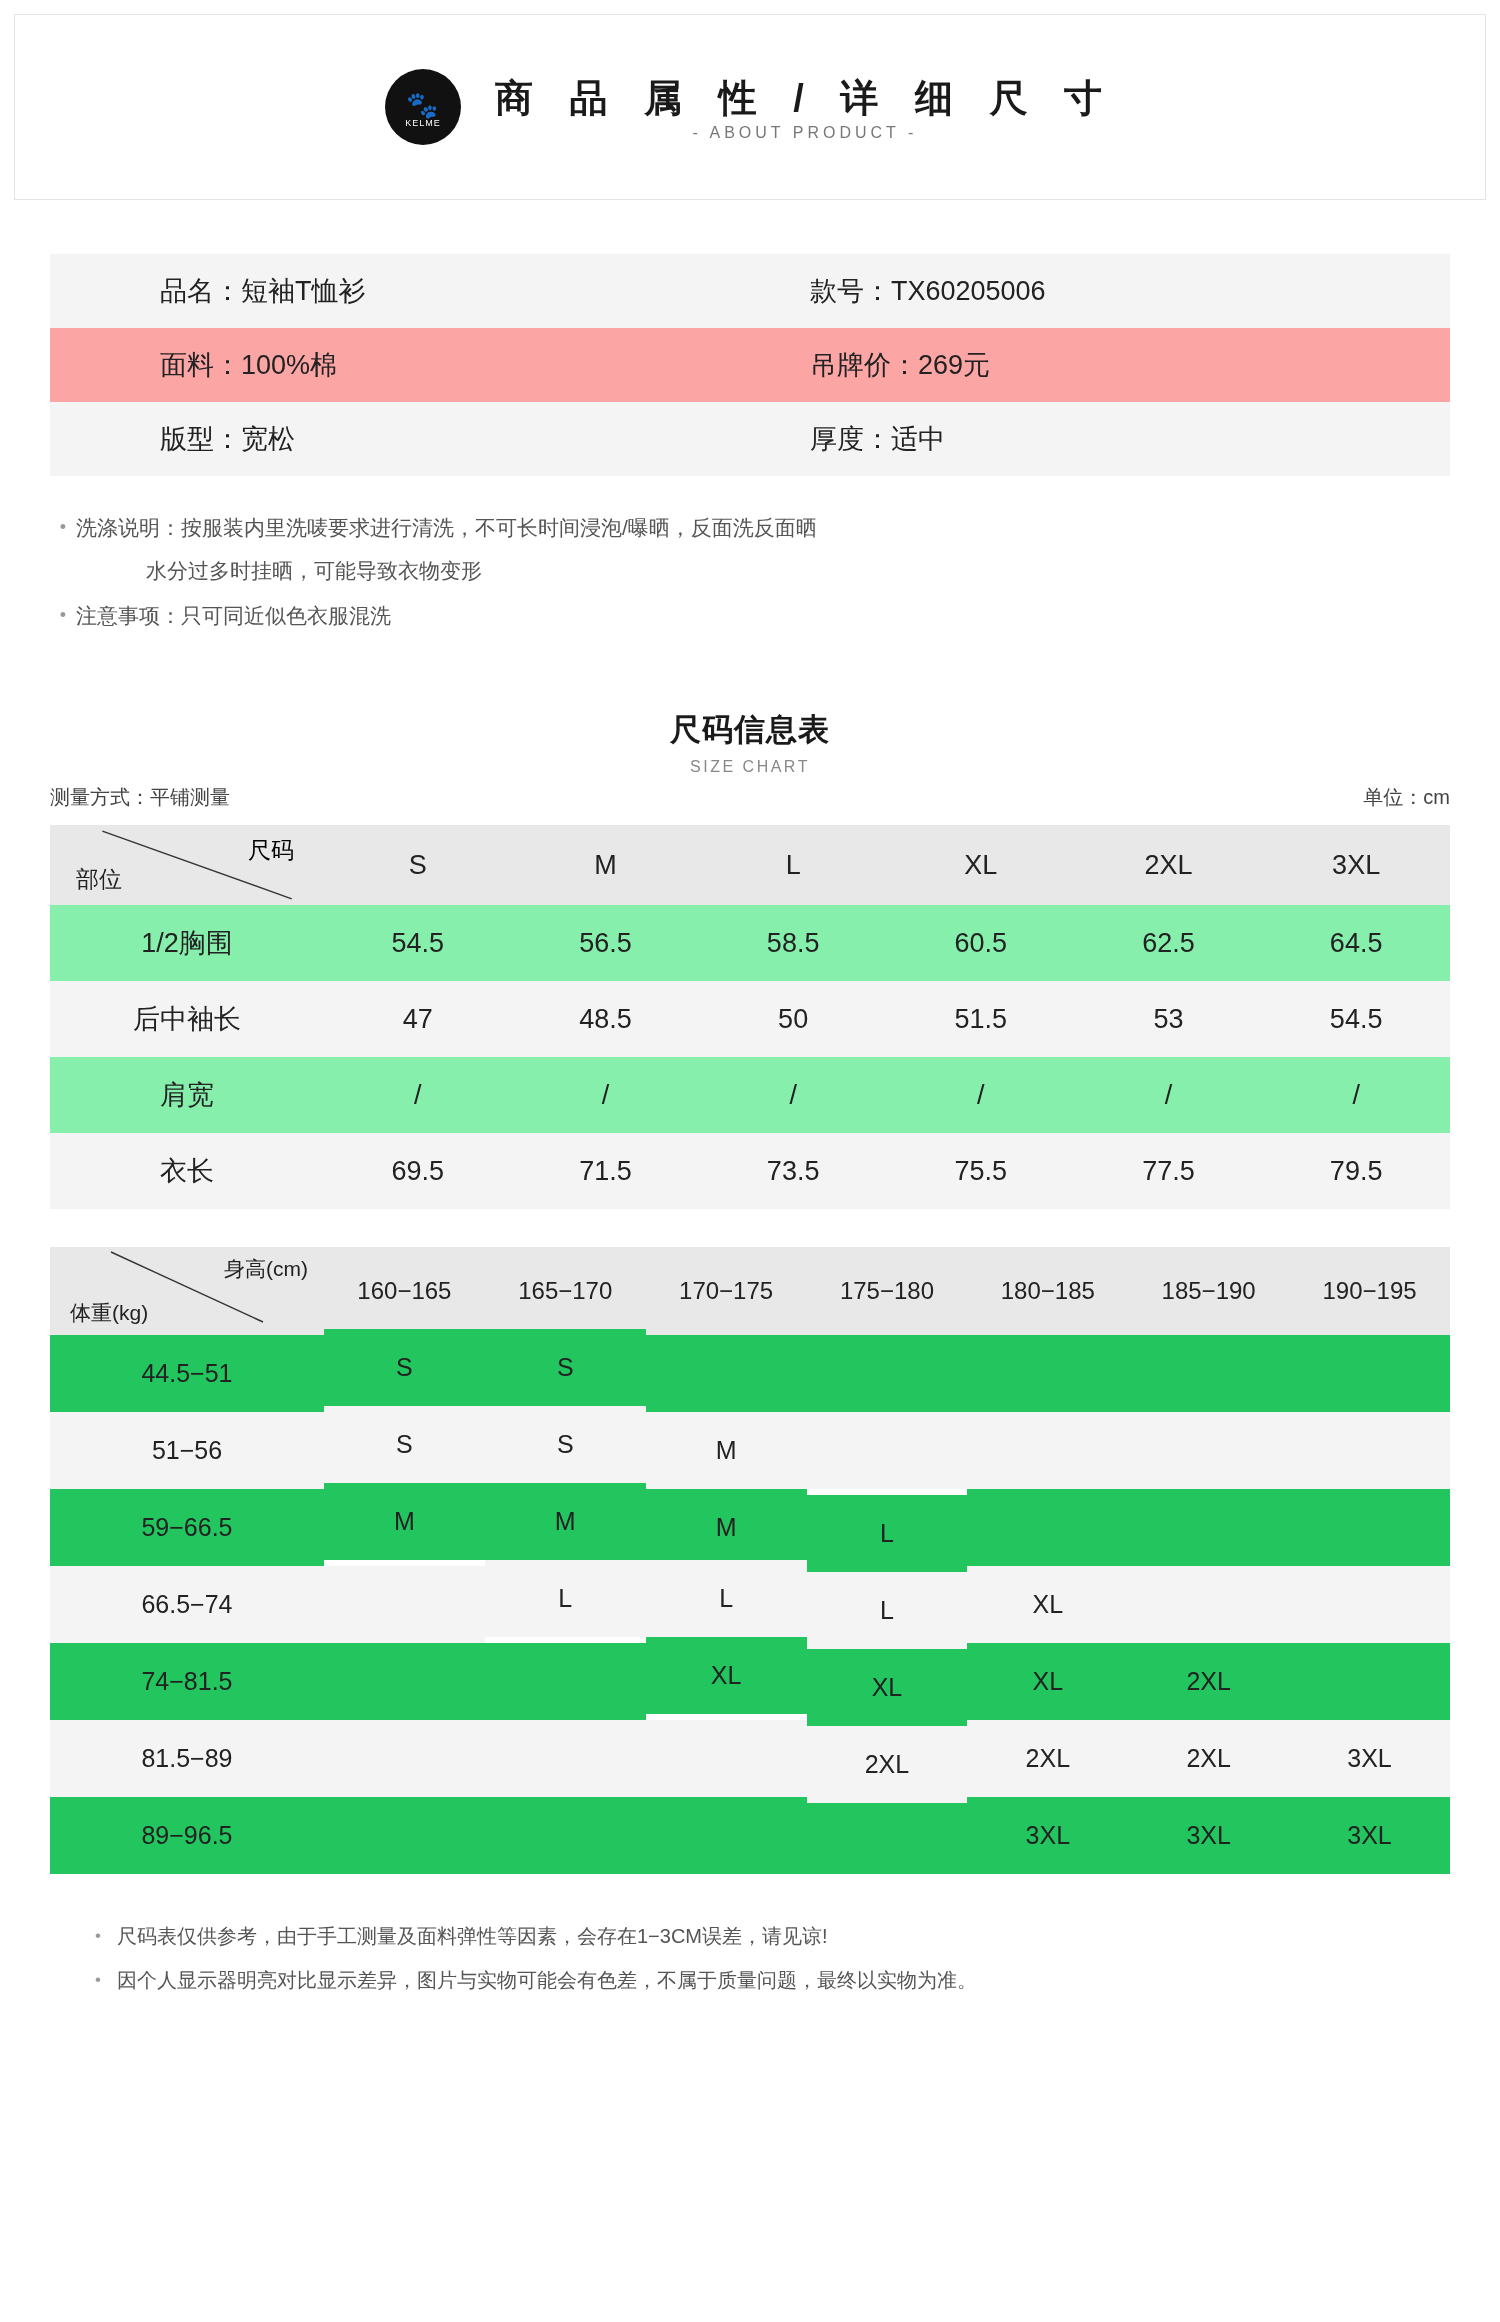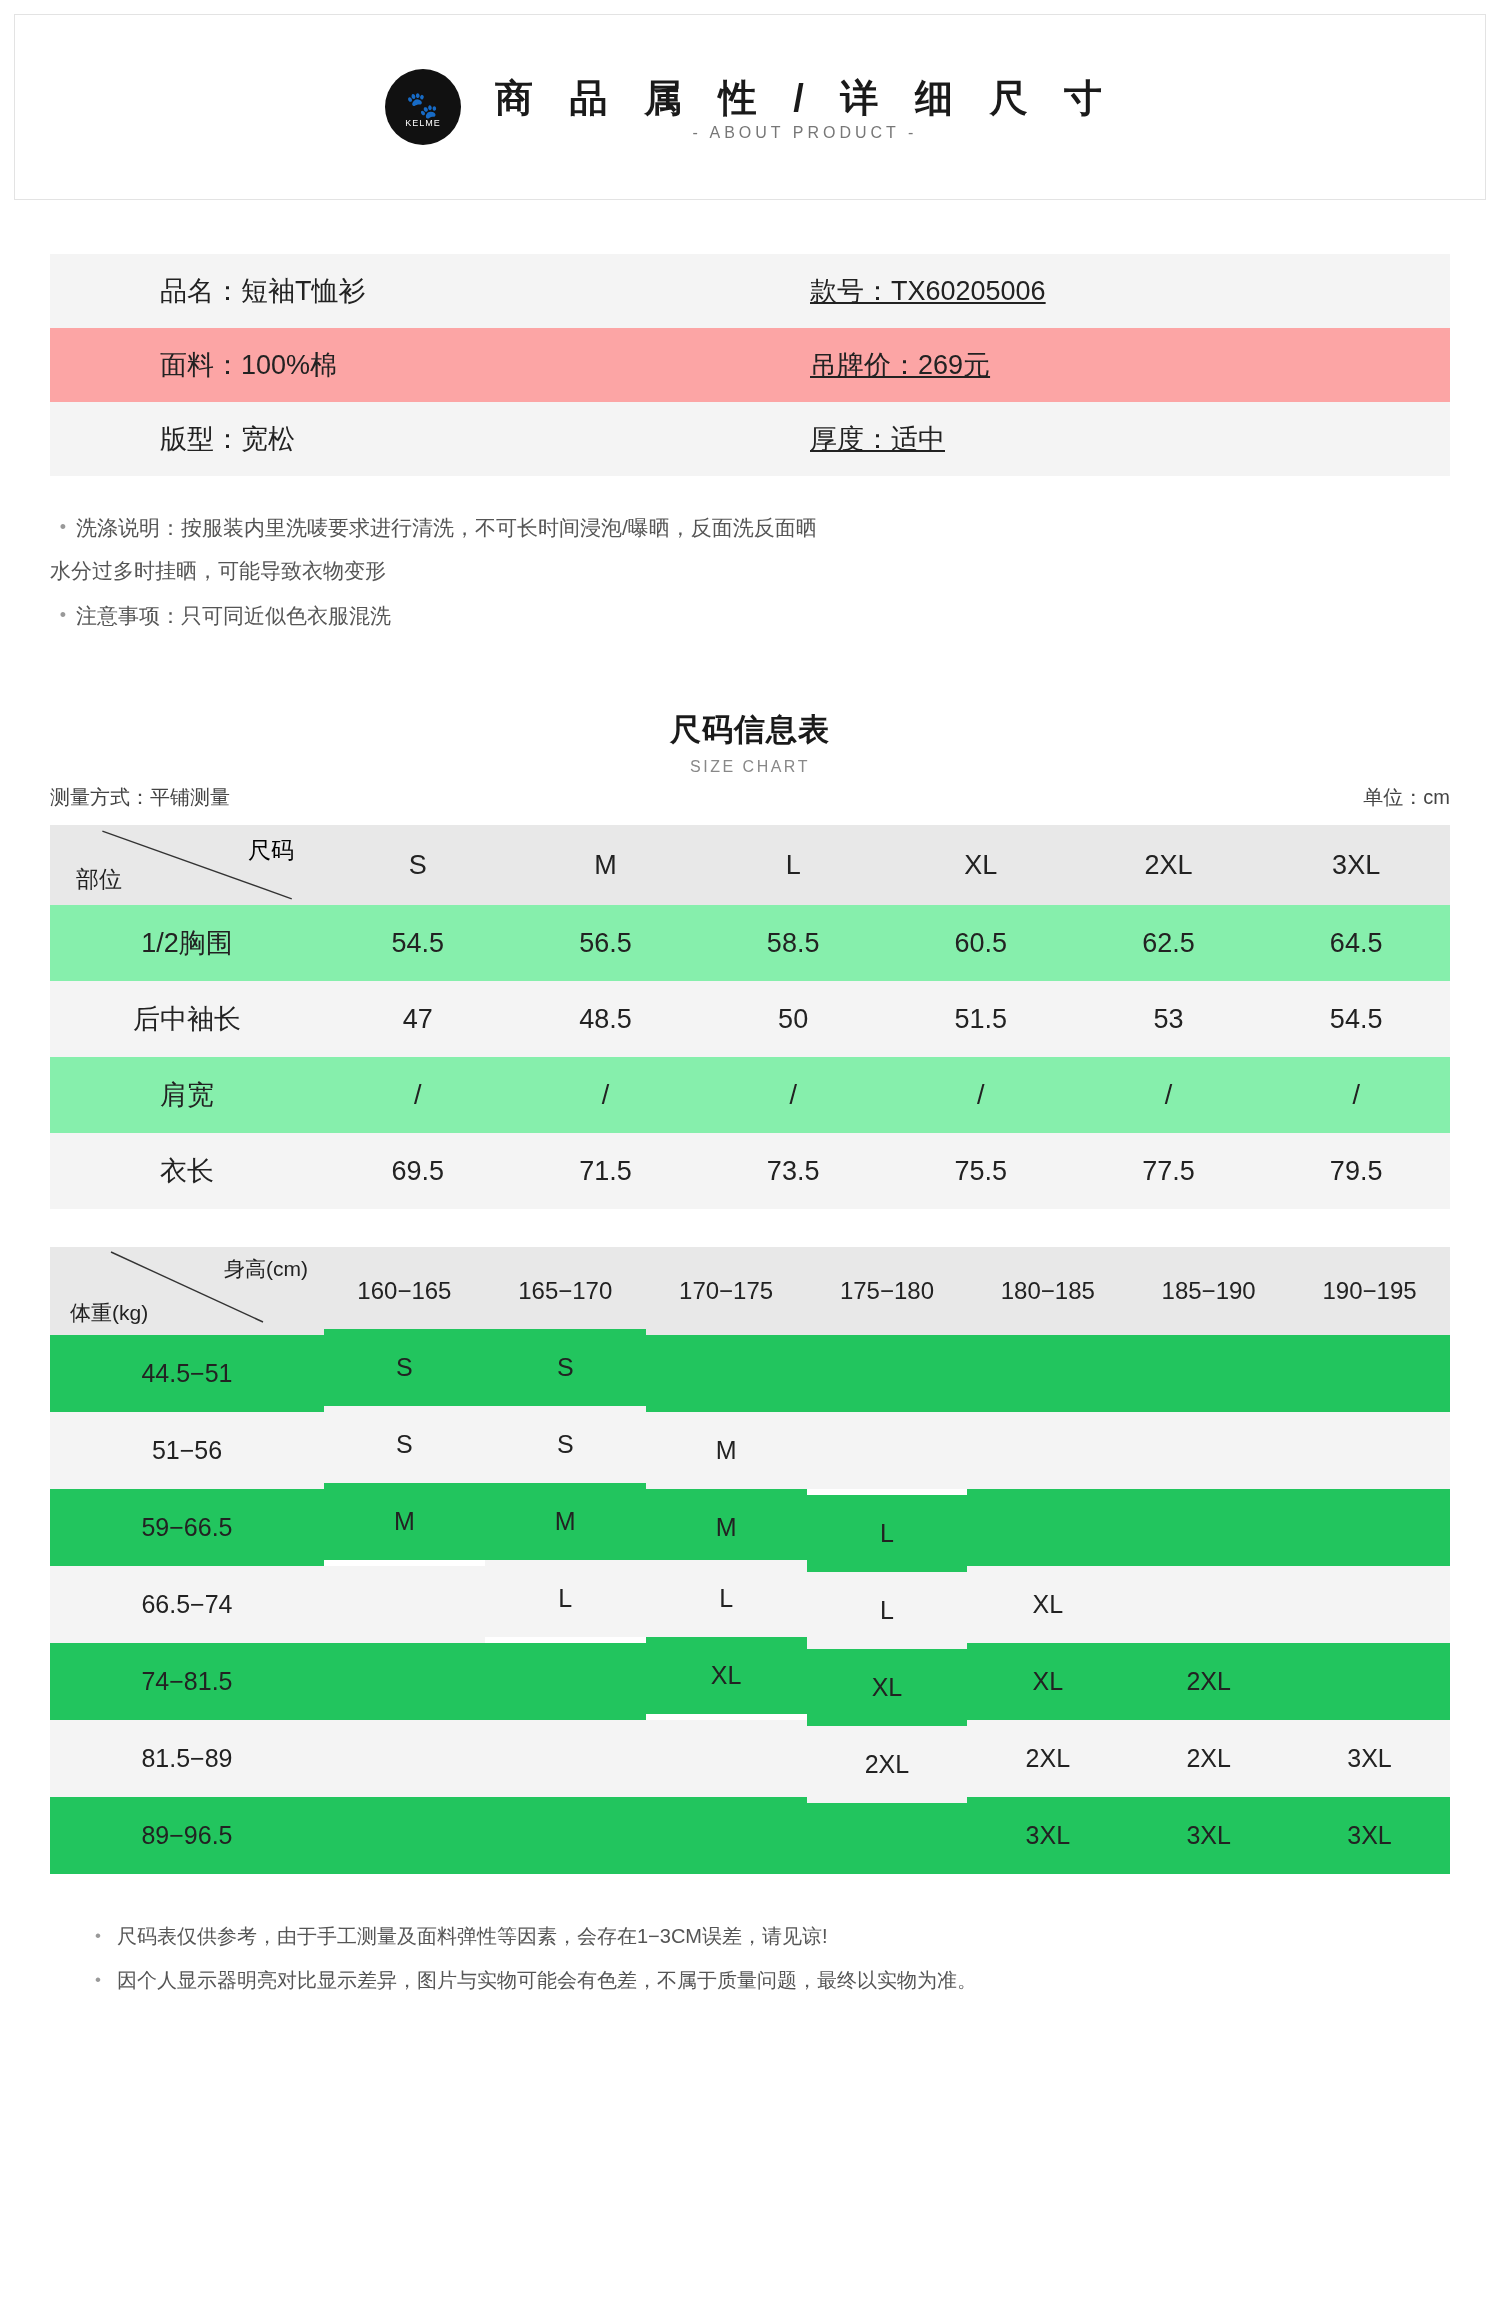--- a/index.html
+++ b/index.html
@@ -85,21 +85,21 @@
   }
   .attr-table td {
     height: 74px;
     font-size: 27px;
     color: #222222;
     padding: 0 0 0 110px;
     box-sizing: border-box;
   }
   .attr-table tr.odd td { background: #f4f4f4; }
   .attr-table tr.even td { background: #fca5a5; }
-  .attr-table td.col2 { padding-left: 60px; text-decoration: underline; }
+  .attr-table td.col2 { padding-left: 60px; }
 
   
   .notes {
     margin: 34px 50px 0 50px;
     font-size: 21px;
     color: #555555;
     line-height: 35px;
   }
   .note-row {
     display: flex;
@@ -109,21 +109,21 @@
   .note-bullet {
     width: 26px;
     flex: none;
     color: #999999;
     font-size: 18px;
     line-height: 35px;
     text-align: center;
   }
   .note-label { flex: none; }
   .note-body { flex: 1; }
-  .note-line2 { }
+  .note-line2 { margin-left: 96px; }
 
   
   .sec-title-wrap {
     text-align: center;
     margin-top: 76px;
   }
   .sec-title {
     font-size: 31px;
     font-weight: bold;
     color: #1a1a1a;

